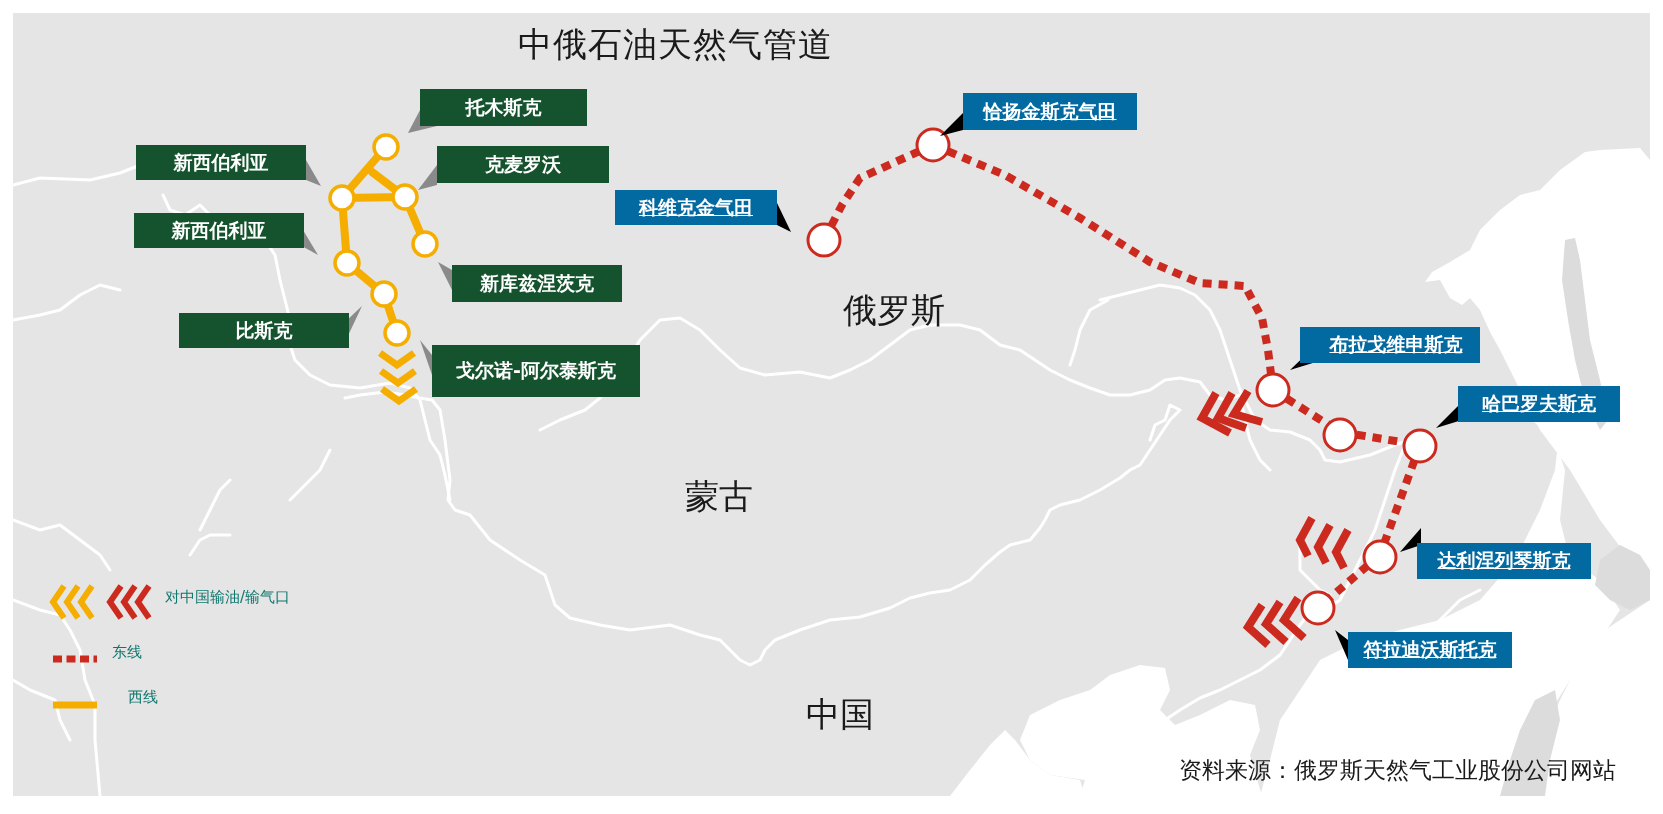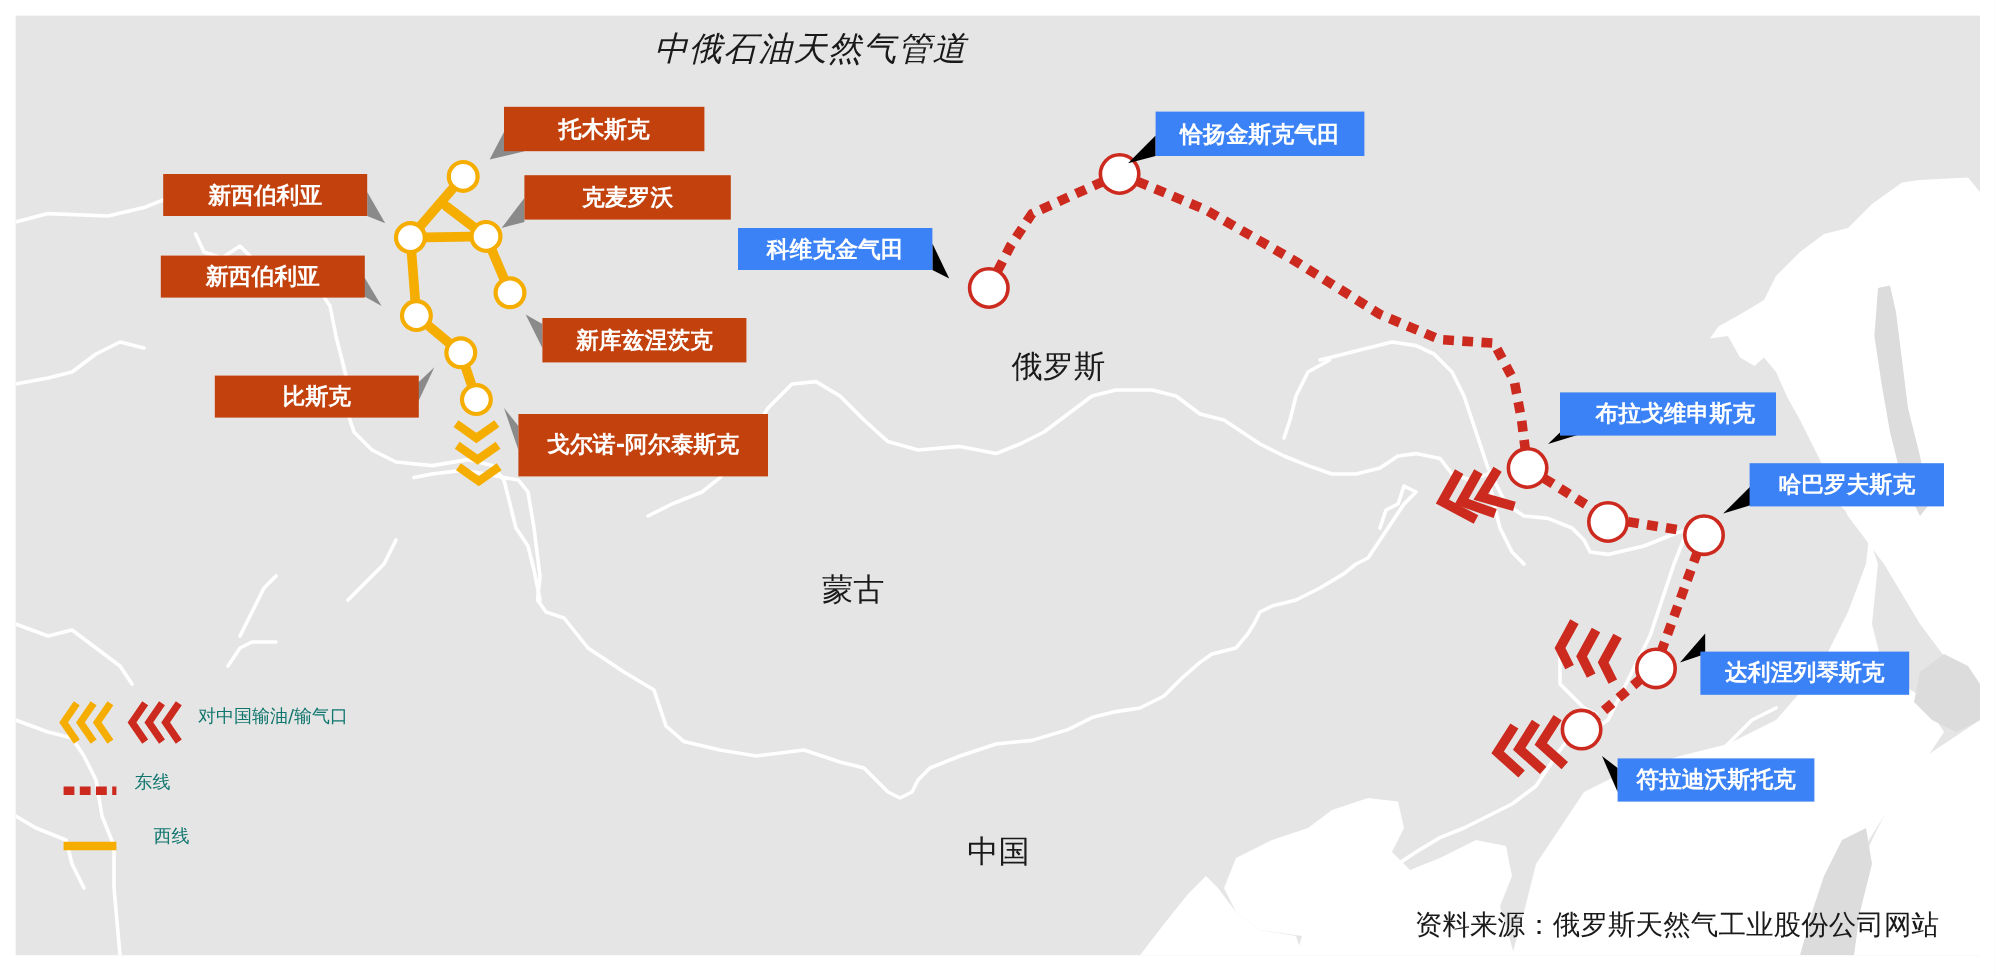--- a/index.html
+++ b/index.html
@@ -2,26 +2,26 @@
 <html><head>
   <meta charset="utf-8">
   <style>
     html, body { margin: 0; padding: 0; background: #ffffff; }
     body { width: 1663px; height: 814px; position: relative; overflow: hidden;
            font-family: "DejaVu Sans", "Liberation Sans", sans-serif; }
     .map-frame { position: absolute; left: 13px; top: 13px; width: 1637px; height: 783px;
                  background: #e5e5e5; overflow: hidden; }
     svg.map-svg { position: absolute; left: 0; top: 0; }
     .title { position: absolute; left: 0; width: 1351px; top: 22px; text-align: center;
-             font-size: 28px; color: #1a1a1a; letter-spacing: 1px; font-style: italic; }
-    .country { position: absolute; font-size: 26px; color: #1a1a1a; }
+             font-size: 34px; color: #1a1a1a; letter-spacing: 1px; }
+    .country { position: absolute; font-size: 34px; color: #1a1a1a; }
     .lbl { position: absolute; color: #ffffff; font-size: 19px; font-weight: bold;
            display: flex; align-items: center; justify-content: center; white-space: nowrap; }
-    .lbl.grey { background: #c2410c; }
-    .lbl.black { background: #3b82f6; }
+    .lbl.grey { background: #14532d; }
+    .lbl.black { background: #0369a1; text-decoration: underline; }
     .legend-text { position: absolute; font-size: 15px; color: #0f766e; white-space: nowrap; }
     .source { position: absolute; right: 47px; top: 755px; font-size: 23px; color: #1a1a1a; }
   </style>
 </head>
 <body>
 
 <div class="map-frame">
   <svg class="map-svg" width="1637" height="783" viewBox="13 13 1637 783" xmlns="http://www.w3.org/2000/svg">
 
     <g fill="#ffffff" stroke="none">

